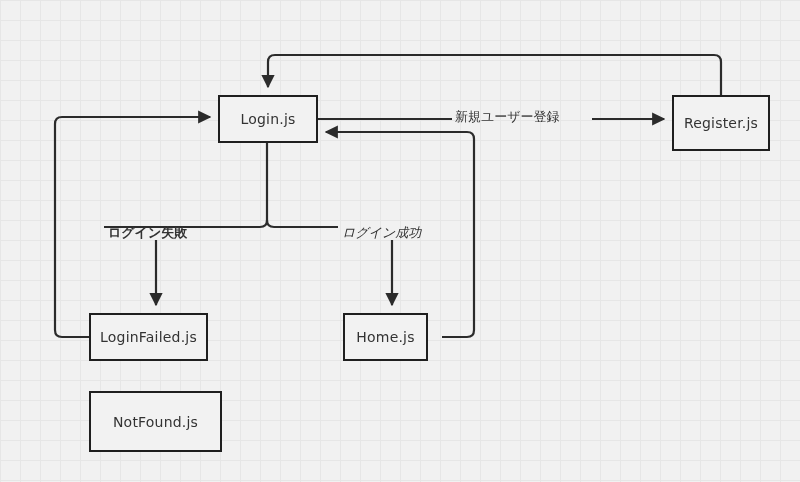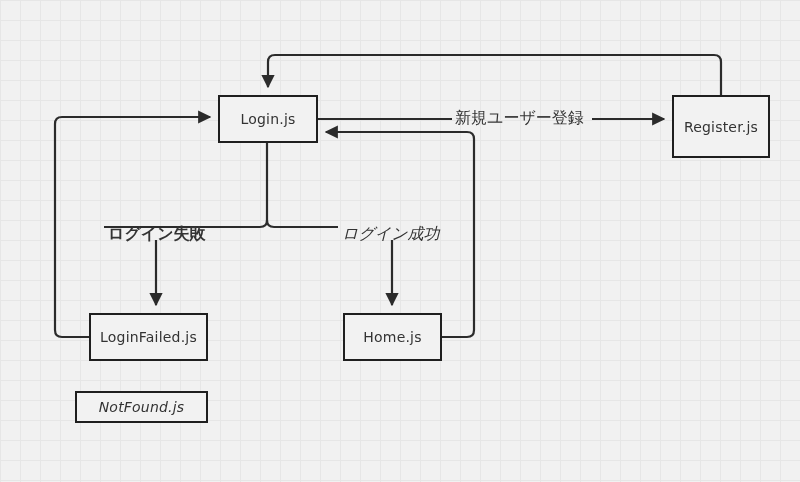--- a/index.html
+++ b/index.html
@@ -42,30 +42,30 @@
     font-size: 14px;
     letter-spacing: 0.2px;
     white-space: nowrap;
   }
   .node-label {
     color: #333333;
   }
   .edge-label {
     position: absolute;
     color: #333333;
-    font-size: 16px;
+    font-size: 13px;
     white-space: nowrap;
     background: transparent;
     line-height: 1;
   }
   #n-login   { left: 218px; top: 95px;  width: 100px; height: 48px; }
-  #n-register{ left: 672px; top: 95px;  width: 98px;  height: 63px; }
+  #n-register{ left: 672px; top: 95px;  width: 98px;  height: 56px; }
   #n-failed  { left: 89px;  top: 313px; width: 119px; height: 48px; }
-  #n-home    { left: 343px; top: 313px; width: 99px;  height: 48px; }
-  #n-notfound{ left: 75px;  top: 391px; width: 133px; height: 32px; font-style: italic; }
+  #n-home    { left: 343px; top: 313px; width: 85px;  height: 48px; }
+  #n-notfound{ left: 89px;  top: 391px; width: 133px; height: 61px; }
 
   #l-register { left: 455px; top: 110px; }
   #l-fail     { left: 108px; top: 226px; font-weight: bold; }
   #l-success  { left: 342px; top: 226px; font-style: italic; }
 </style>
 </head>
 <body>
 
 <div id="canvas">
 

